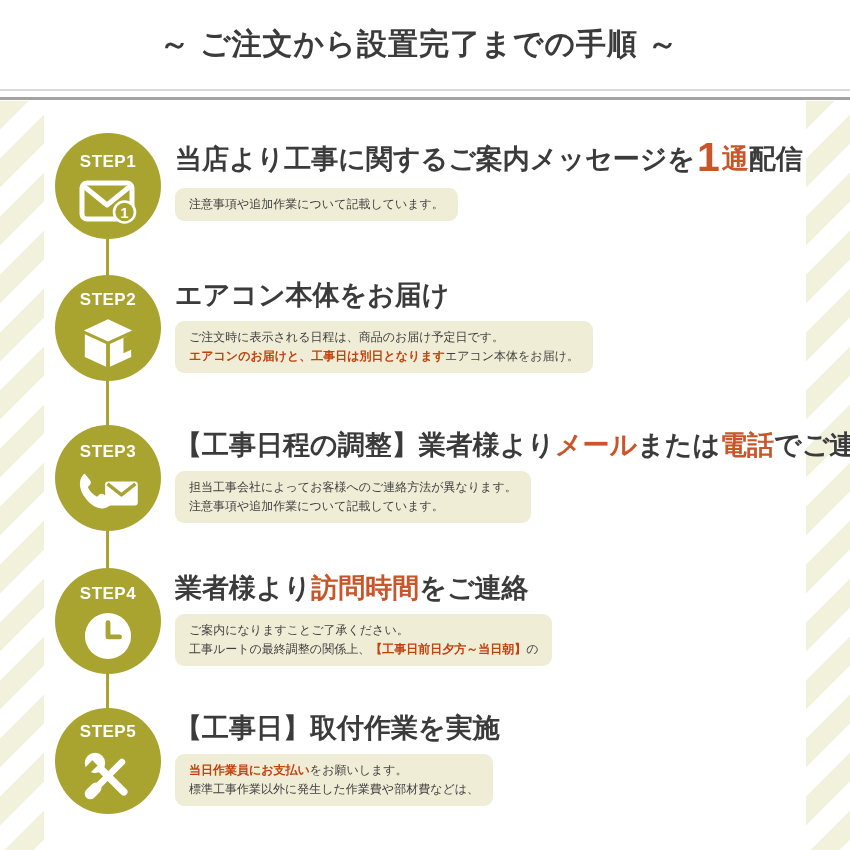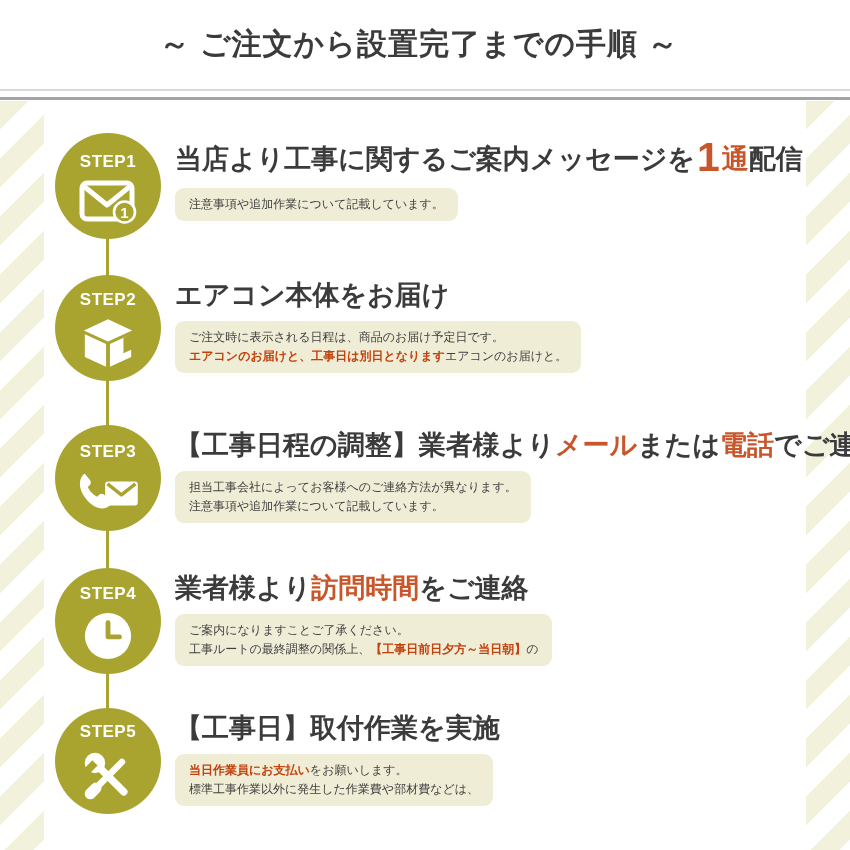--- a/index.html
+++ b/index.html
@@ -111,21 +111,21 @@
             <path d="M5 17.5 L27 27.5 L27 51 L5 41 Z"></path>
             <path d="M53 17.5 L31 27.5 L31 51 L53 41 L53 33.5 L45 37 L45 21.2 Z"></path>
           </g>
         </svg>
       </span>
     </div>
     <div class="content">
       <h2 class="step-title"><span class="n">エアコン本体をお届け</span></h2>
       <div class="note">
         <span class="line"><span class="n">ご注文時に表示される日程は、商品のお届け予定日です。</span></span>
-        <span class="line"><span class="a">エアコンのお届けと、工事日は別日となります</span><span class="n">エアコンのお届けと。</span></span>
+        <span class="line"><span class="a">エアコンのお届けと、工事日は別日となります</span><span class="n">エアコン本体をお届け。</span></span>
       </div>
     </div>
   </section>
 
   <section class="step s3">
     <div class="circle">
       <span class="step-label">STEP3</span>
       <span class="icn">
         <svg width="66" height="48" viewBox="0 0 68 50">
           <path d="M9 5 C3 11 3 21 11 31 C19 41 29 44 36 38 C38 36.3 38 33.5 36 31.8 L30 26.8 C28.3 25.4 26 25.6 24.5 27.2 L22.8 29 C18.5 27 14.7 23 13 18.7 L14.8 17 C16.4 15.5 16.6 13.2 15.2 11.5 L10.2 5.5 C9.9 5.1 9.4 4.9 9 5 Z" fill="#fff"></path>

